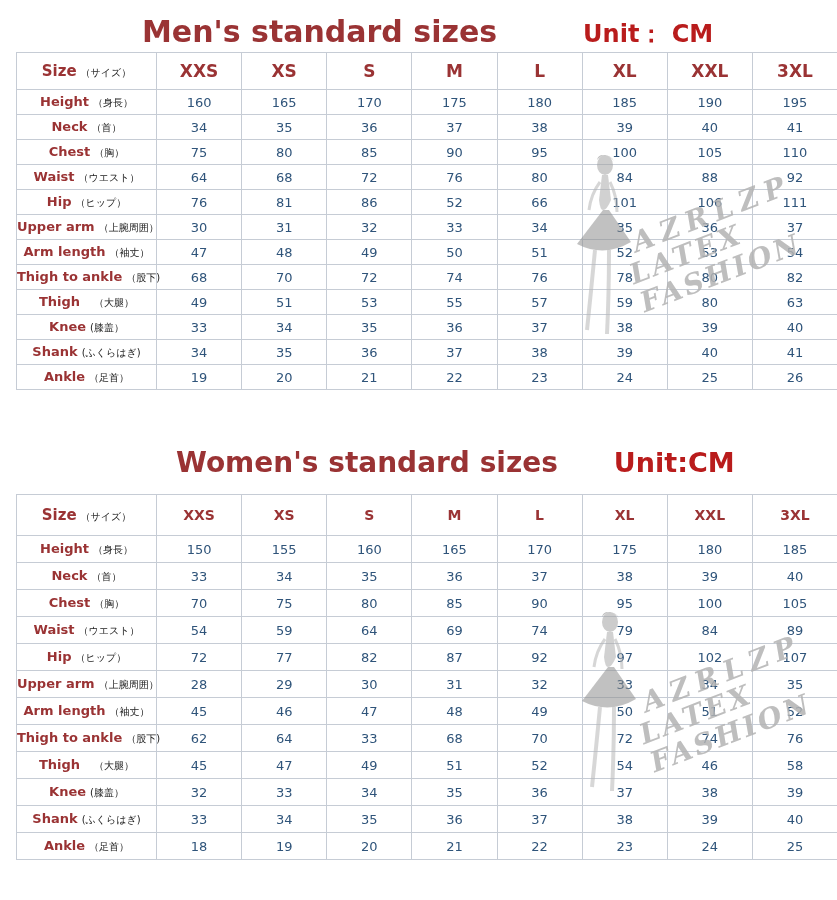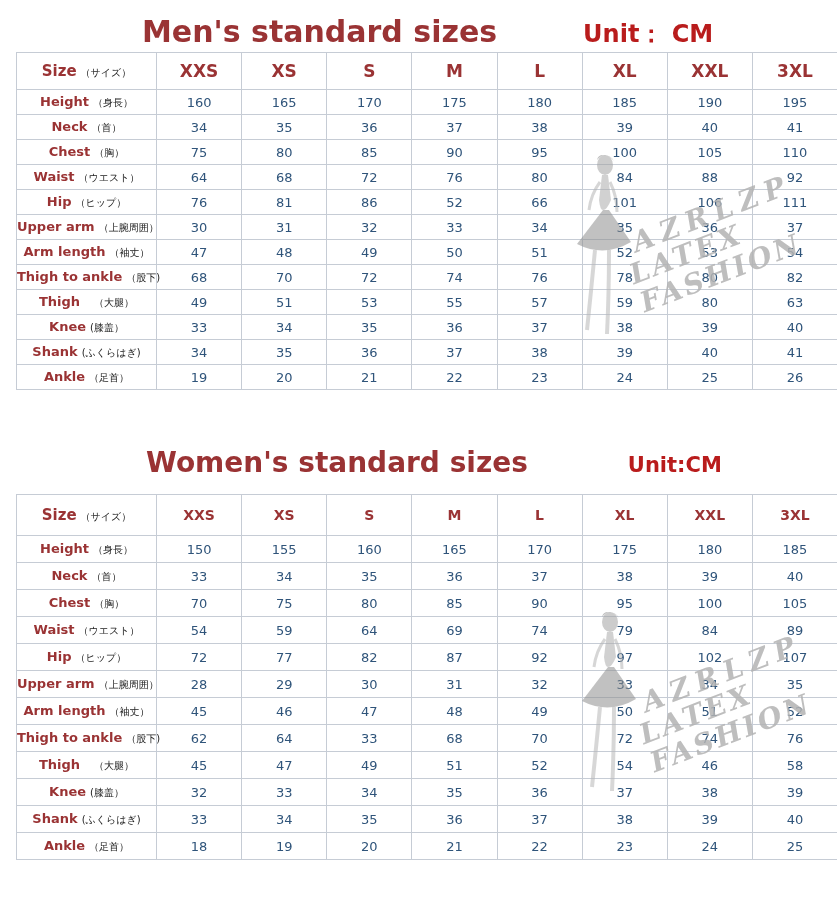--- a/index.html
+++ b/index.html
@@ -6,27 +6,27 @@
   html, body { margin: 0; padding: 0; background: #ffffff; }
   body {
     width: 837px; height: 900px; overflow: hidden;
     font-family: "DejaVu Sans", "Liberation Sans", sans-serif;
   }
   .page { width: 837px; }
 
   
   .title-row { display: flex; align-items: baseline; white-space: nowrap; }
   .sec-men .title-row { padding-top: 14px; height: 46px; }
-  .sec-women .title-row { padding-top: 6px; height: 48px; }
+  .sec-women .title-row { padding-top: 6px; height: 48px; padding-left: 30px; }
   .doc-title { margin: 0; font-weight: bold; color: #9a3334; letter-spacing: 0; }
   .sec-men .doc-title { font-size: 30px; margin-left: 142px; }
   .sec-women .doc-title { font-size: 28px; margin-left: 146px; }
   .unit-label { font-weight: bold; color: #b91c1c; }
   .sec-men .unit-label { font-size: 24px; margin-left: 86px; }
-  .sec-women .unit-label { font-size: 21px; margin-left: 100px; }
+  .sec-women .unit-label { font-size: 27px; margin-left: 56px; }
 
   .sec-women { margin-top: 50px; }
 
   
   .table-wrap { position: relative; margin: 6px 7px 0 16px; }
   table.size-table {
     width: 822px; border-collapse: collapse; table-layout: fixed;
     border: 1px solid #aab1bc; background: #ffffff;
   }
   table.size-table td {

